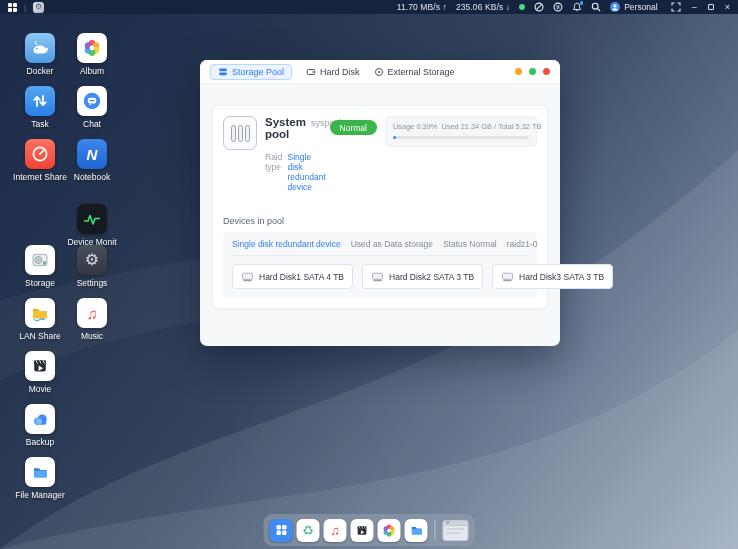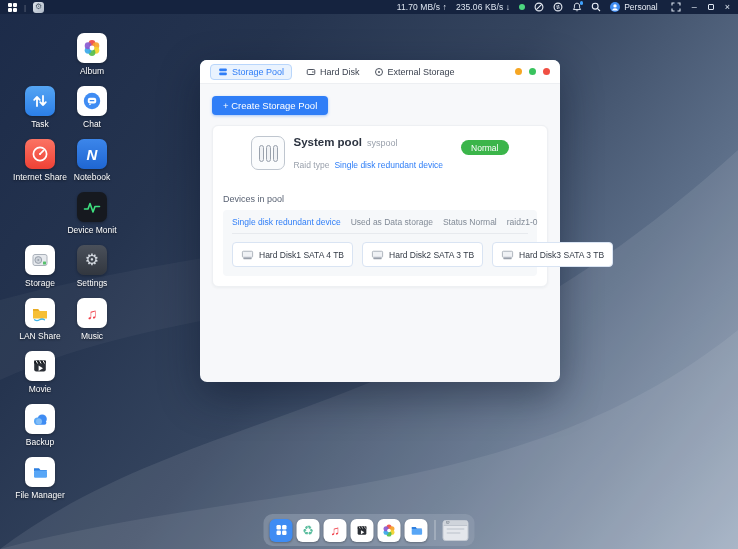--- a/index.html
+++ b/index.html
@@ -41,21 +41,21 @@
   .g-inet   { background:linear-gradient(180deg,#fb7363,#ef4136); }
   .g-note   { background:linear-gradient(180deg,#3c86ea,#1f66d2); }
   .g-remote { background:linear-gradient(180deg,#fdfeff,#e7f3fd); }
   .g-dark   { background:#16191f; }
   .g-set    { background:linear-gradient(180deg,#4a505a,#32373f); }
   .glyph-gear { font-size:16px; color:#d4d9e0; line-height:1; }
   .glyph-note { font-size:15px; color:#f0404a; line-height:1; }
   .glyph-n { font-size:15px; font-weight:bold; color:#fff; font-style:italic; line-height:1; }
 
   
-  .window { position:absolute; left:200px; top:60px; width:360px; height:322px; border-radius:7px;
+  .window { position:absolute; left:200px; top:60px; width:360px; height:286px; border-radius:7px;
     background:#f7f8fa; box-shadow:0 14px 40px rgba(8,18,38,.45); z-index:20; }
   .titlebar { height:24px; background:#fff; border-radius:7px 7px 0 0; border-bottom:1px solid #edeff2;
     display:flex; align-items:center; padding:0 10px; gap:14px; }
   .tab { display:flex; align-items:center; gap:4px; font-size:9px; color:#3c4350; cursor:default; }
   .tab.active { color:#2f7ef7; background:#eaf3fe; border:1px solid #b9d6fb; border-radius:4px; padding:2px 7px; }
   .tab-ic { width:10px; height:10px; display:block; }
   .traffic { margin-left:auto; display:flex; align-items:center; gap:7px; }
   .tl { width:7px; height:7px; border-radius:50%; }
   .win-content { padding:11px 12px; }
   .create-btn { display:inline-block; background:#2f7ef7; color:#fff; font-size:9.5px; padding:4px 11px;
@@ -164,20 +164,30 @@
         <svg class="mb-ic" viewBox="0 0 10 10">
           <path d="M1 3.5 V1 h2.5 M6.5 1 H9 v2.5 M9 6.5 V9 H6.5 M3.5 9 H1 V6.5" fill="none" stroke="#dfe7f2" stroke-width="1.1"></path>
         </svg>
         <span class="mb-txtbtn">–</span>
         <span class="mb-max"></span>
         <span class="mb-txtbtn">×</span>
       </div>
     </div>
   </div>
 
+  <div class="app" style="left:8px; top:33px;">
+    <div class="app-ic g-docker">
+      <svg width="20" height="20" viewBox="0 0 20 20">
+        <path d="M3.5 12.5 C3.5 9.5 6.5 7.5 10 7.5 C13 7.5 15 8.8 15.8 10.4 L18.5 9.2 L17.5 12.2 C17.2 14.4 15 15.5 12 15.5 L7.5 15.5 C5 15.5 3.5 14.3 3.5 12.5 Z" fill="#fff"></path>
+        <path d="M6.5 6.5 q-1.5 -1 -1 -3" stroke="#fff" stroke-width="1.1" fill="none" stroke-linecap="round"></path>
+        <circle cx="6.9" cy="10.6" r=".8" fill="#4e9be4"></circle>
+      </svg>
+    </div>
+    <span class="app-label">Docker</span>
+  </div>
 
   <div class="app" style="left:60px; top:33px;">
     <div class="app-ic g-white">
       <svg width="20" height="20" viewBox="0 0 20 20">
         <circle cx="10" cy="5.5" r="3.4" fill="#ef4a45" opacity=".92"></circle>
         <circle cx="13.9" cy="7.75" r="3.4" fill="#f6a12d" opacity=".92"></circle>
         <circle cx="13.9" cy="12.25" r="3.4" fill="#f3d22b" opacity=".92"></circle>
         <circle cx="10" cy="14.5" r="3.4" fill="#56bd4a" opacity=".92"></circle>
         <circle cx="6.1" cy="12.25" r="3.4" fill="#3aa9e9" opacity=".92"></circle>
         <circle cx="6.1" cy="7.75" r="3.4" fill="#8a5ad0" opacity=".92"></circle>
@@ -221,21 +231,21 @@
   </div>
 
   <div class="app" style="left:60px; top:139px;">
     <div class="app-ic g-note">
       <span class="glyph-n">N</span>
     </div>
     <span class="app-label">Notebook</span>
   </div>
 
 
-  <div class="app" style="left:60px; top:192px;">
+  <div class="app" style="left:60px; top:204px;">
     <div class="app-ic g-dark">
       <svg width="20" height="20" viewBox="0 0 20 20">
         <polyline points="2.5,12 6,12 8,6.5 11,15 13,9.5 17.5,9.5" fill="none" stroke="#3ee07f" stroke-width="1.6" stroke-linecap="round" stroke-linejoin="round"></polyline>
       </svg>
     </div>
     <span class="app-label">Device Monit</span>
   </div>
 
   <div class="app" style="left:8px; top:245px;">
     <div class="app-ic g-white">
@@ -332,40 +342,48 @@
         <span>External Storage</span>
       </div>
       <div class="traffic">
         <span class="tl" style="background:#f6a623"></span>
         <span class="tl" style="background:#39c35e"></span>
         <span class="tl" style="background:#f04f43"></span>
       </div>
     </div>
 
     <div class="win-content">
-      <button class="create-btn">+ Create Storage Pool</button>
 
       <div class="card">
         <div class="pool-row">
           <div class="pool-ic">
               <span></span>
               <span></span>
               <span></span>
             </div>
           <div class="pool-titles">
             <div class="pool-line1">
               <span class="pool-name">System pool</span>
               <span class="pool-alias">syspool</span>
             </div>
             <div class="pool-line2">
               <span class="muted">Raid type</span>
               <span class="link">Single disk redundant device</span>
             </div>
           </div>
           <span class="badge">Normal</span>
+          <div class="usage-box">
+            <div class="usage-row">
+              <span>Usage 0.39%</span>
+              <span>Used 21.34 GB / Total 5.32 TB</span>
+            </div>
+            <div class="track">
+              <div class="fill" style="width: 0.39%;"></div>
+            </div>
+          </div>
         </div>
 
         <div class="devices-title">Devices in pool</div>
 
         <div class="devices-box">
           <div class="devices-head">
             <span class="link">Single disk redundant device</span>
             <span>Used as Data storage</span>
             <span>Status Normal</span>
             <span>raidz1-0</span>

